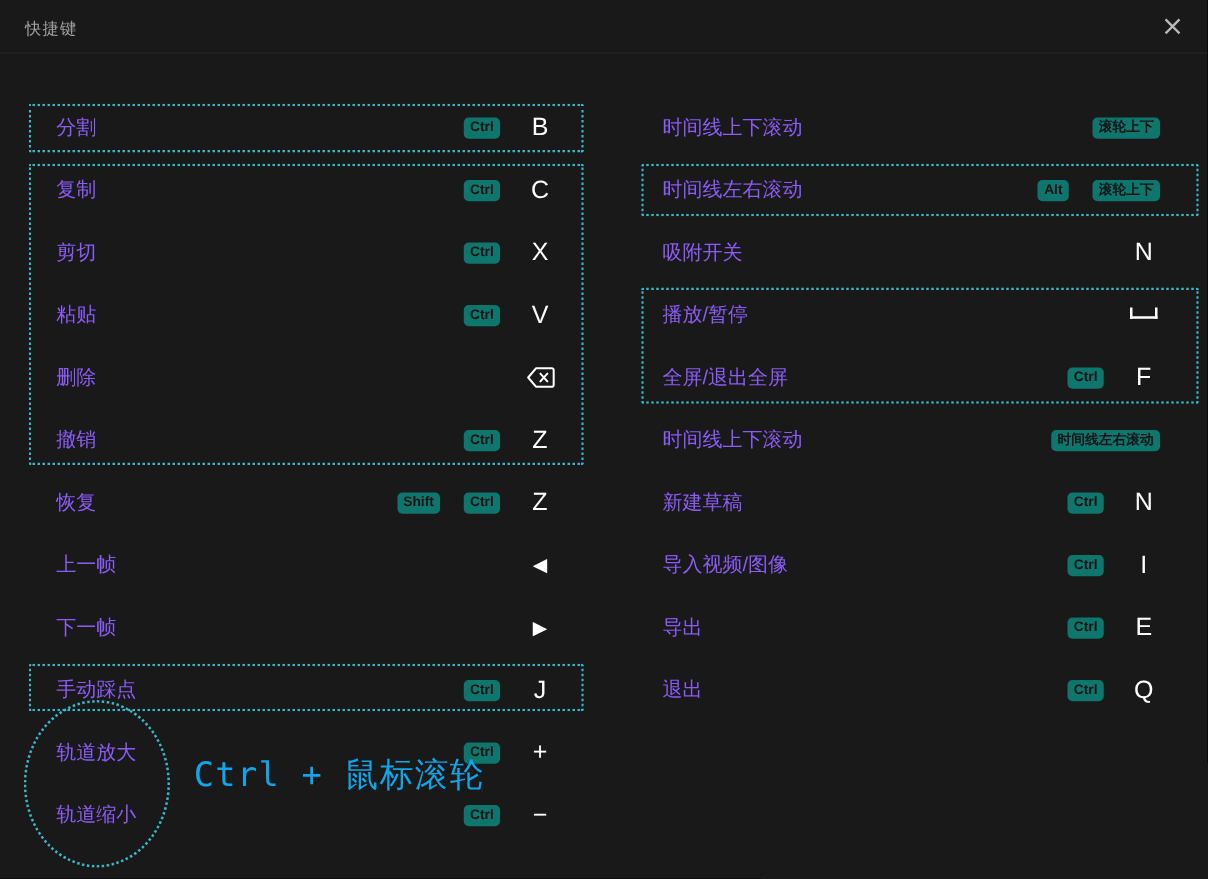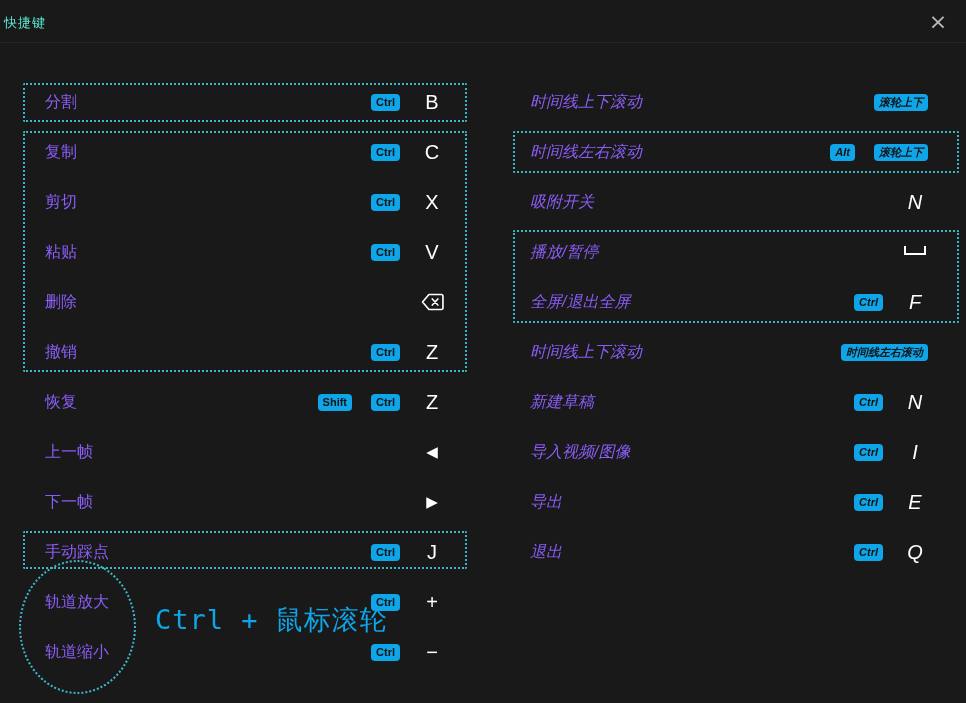--- a/index.html
+++ b/index.html
@@ -11,42 +11,42 @@
     overflow:hidden;
     box-sizing:border-box;
   }
   
   .header{
     position:absolute;left:0;top:0;width:966px;height:43px;
     border-bottom:1px solid #262626;
     box-sizing:border-box;
   }
   .title{
-    position:absolute;left:4px;top:14px;
-    font-size:13px;color:#5eead4;letter-spacing:1px;
+    position:absolute;left:20px;top:14px;
+    font-size:13px;color:#a3a3a3;letter-spacing:1px;
   }
   .close{
     position:absolute;right:12px;top:6px;
     width:32px;height:32px;
     background:none;border:none;cursor:pointer;
     color:#b9b9b9;font-size:22px;line-height:32px;text-align:center;
     font-family:"DejaVu Sans",sans-serif;padding:0;
   }
   
   .col{position:absolute;top:87px;box-sizing:border-box;}
   .col-left{left:24px;width:442px;padding:0 21px;}
-  .col-right{left:514px;width:444px;padding:0 30px 0 16px;font-style:italic;}
+  .col-right{left:514px;width:444px;padding:0 30px 0 16px;}
   .row{
     height:30px;margin-bottom:20px;
     display:flex;align-items:center;justify-content:space-between;
   }
   .row-label{font-size:16px;color:#8b5cf6;white-space:nowrap;}
   .keys{display:flex;align-items:center;gap:19px;}
   .badge{
-    background:#0ea5e9;color:#141414;
+    background:#0f766e;color:#141414;
     font-size:11px;font-weight:bold;line-height:13px;
     padding:2px 5px;border-radius:4px;white-space:nowrap;
   }
   .key-letter{
     width:26px;text-align:center;
     font-size:20px;color:#ffffff;line-height:22px;
   }
   .tri{font-size:15px;font-family:"DejaVu Sans",sans-serif;}
   .space-shape{
     display:inline-block;width:18px;height:7px;

